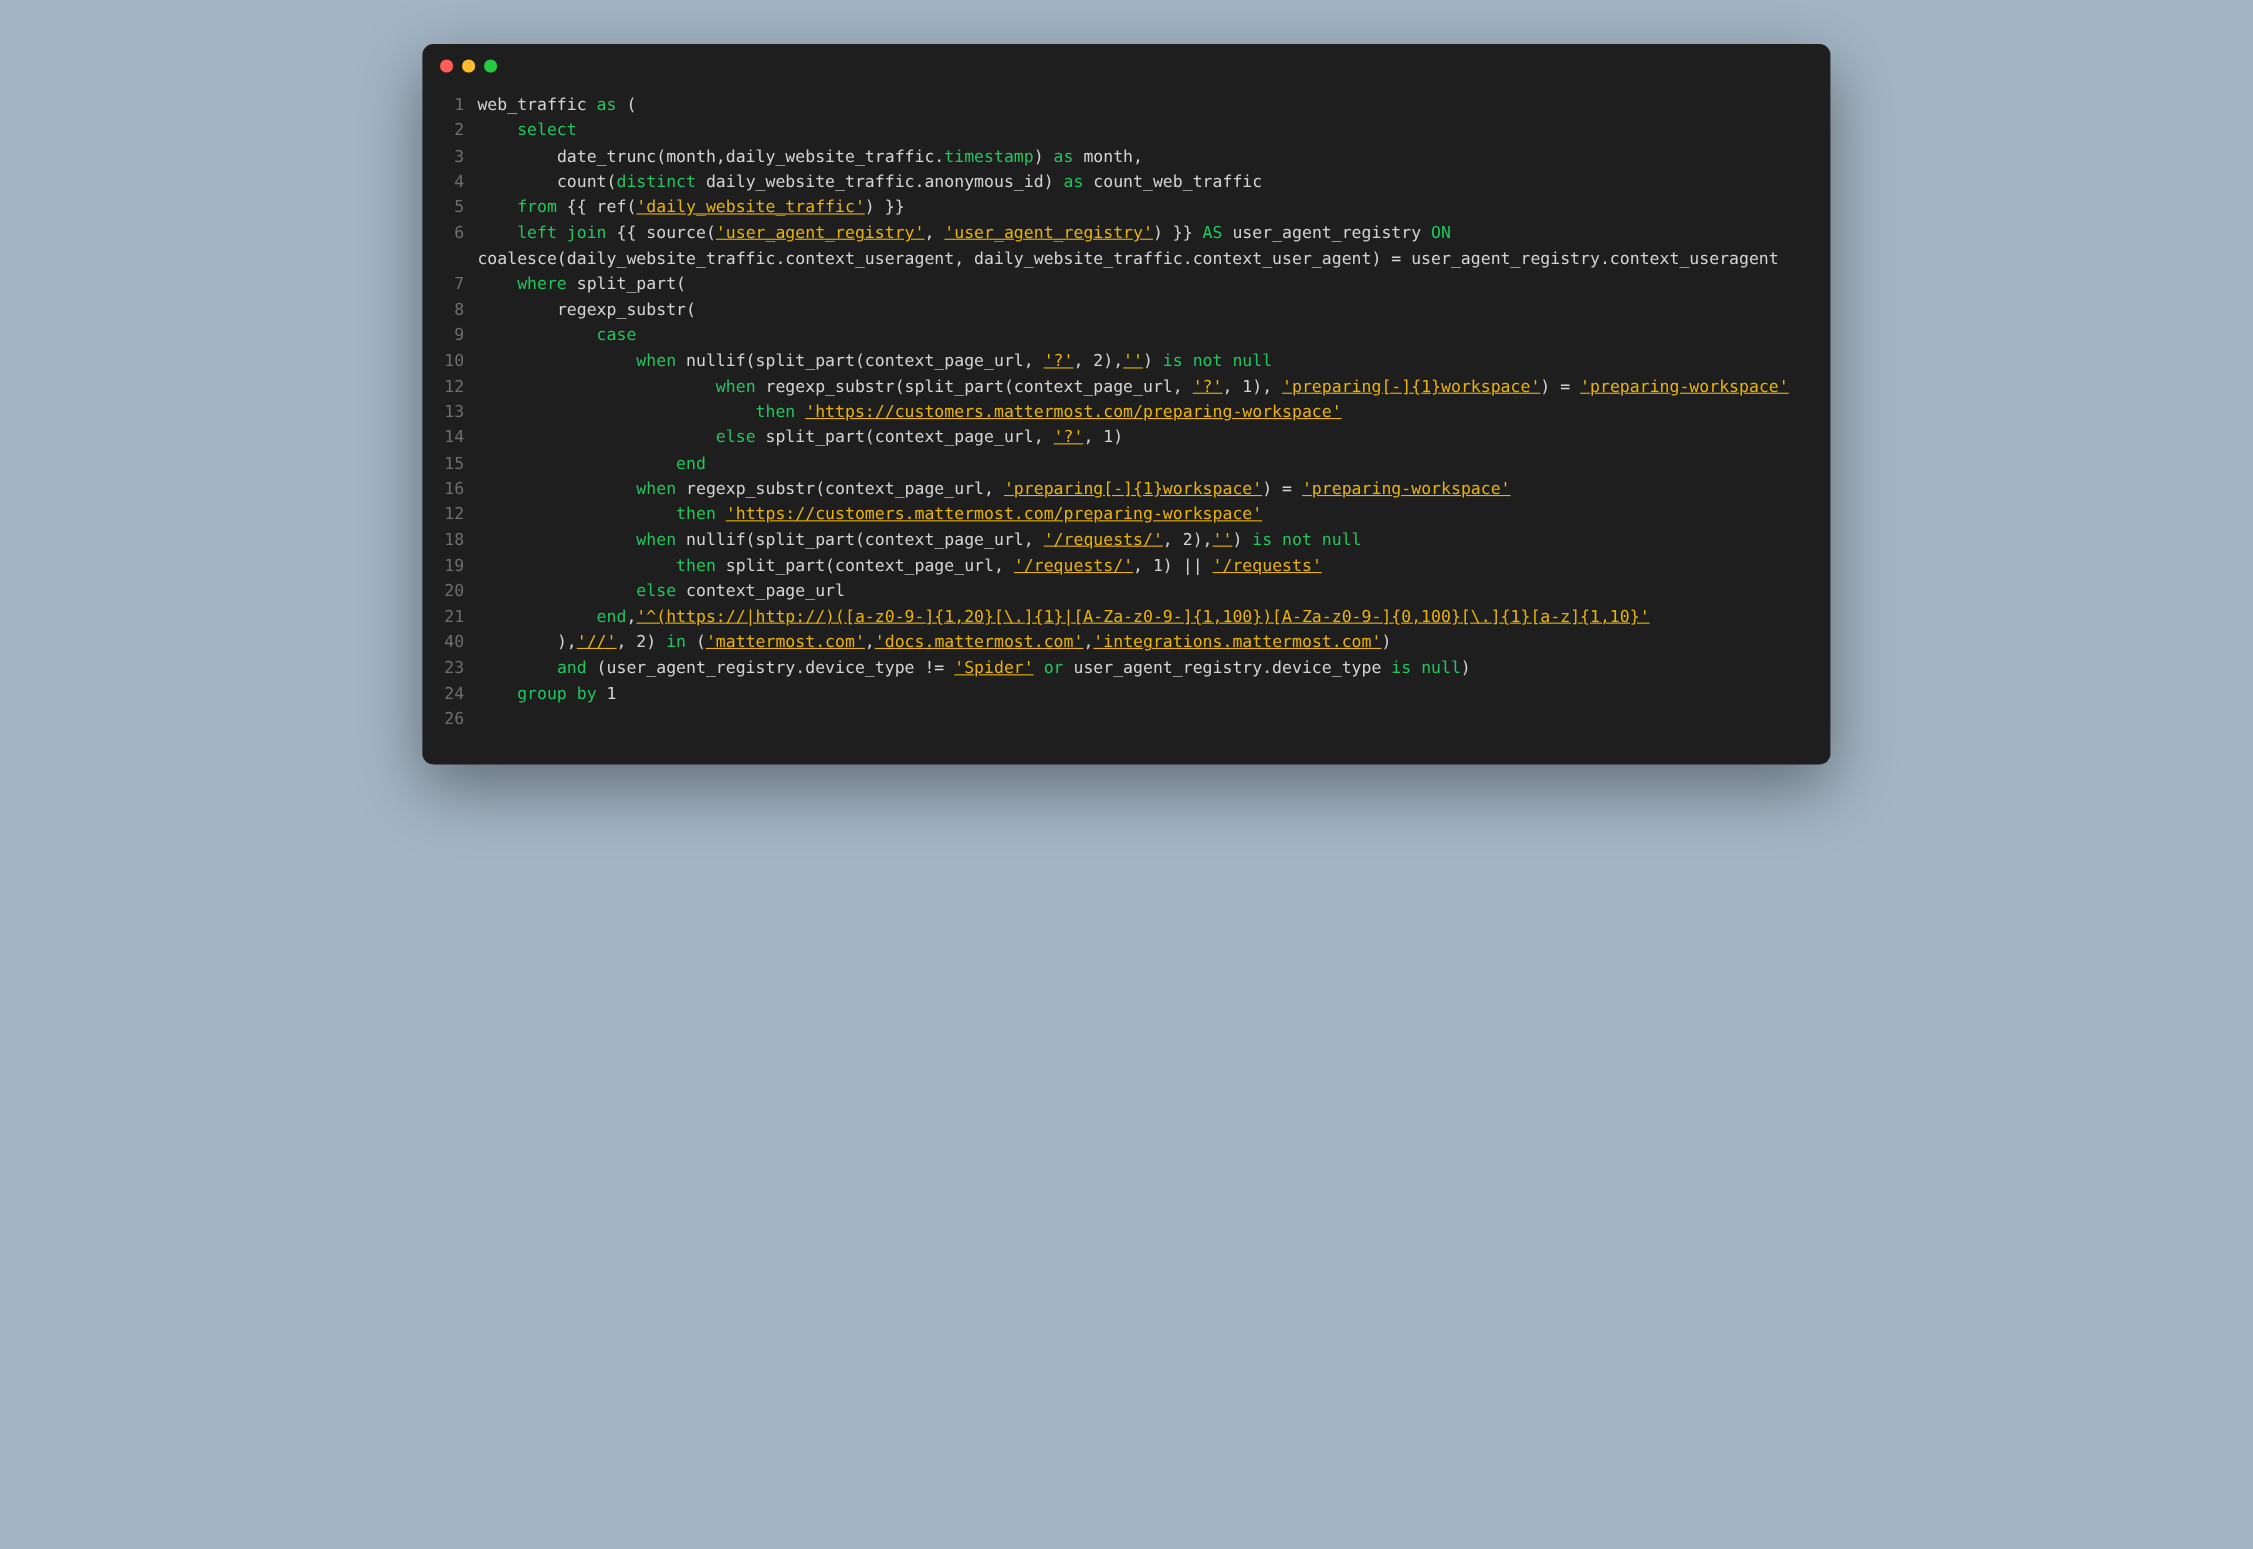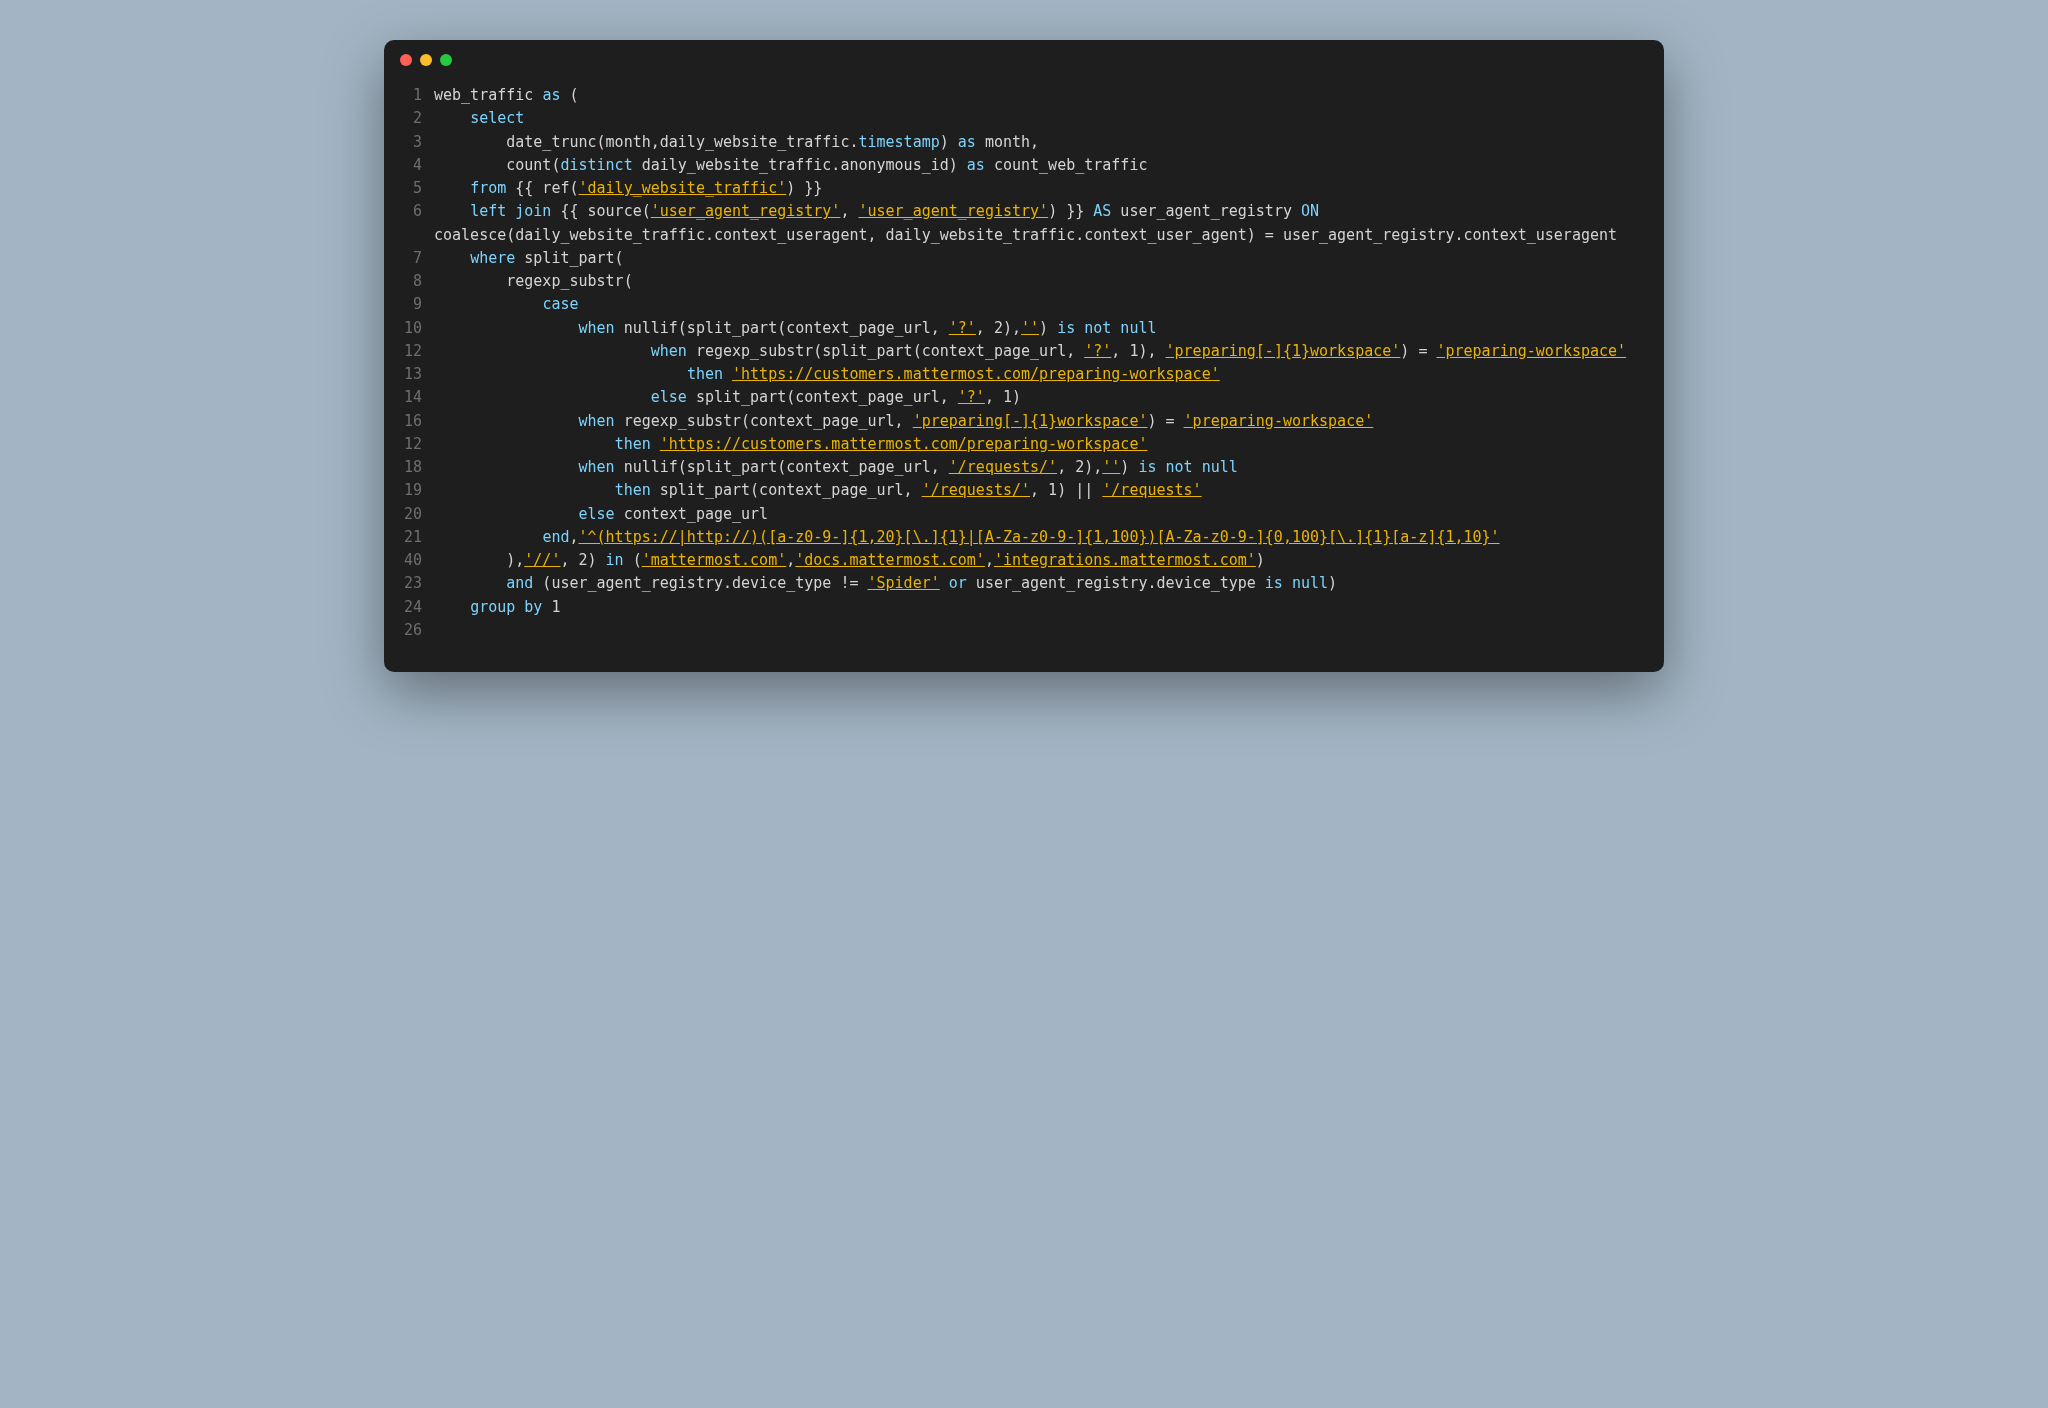--- a/index.html
+++ b/index.html
@@ -51,21 +51,21 @@
       color: #6e6e6e;
       flex-shrink: 0;
       user-select: none;
     }
     .code {
       flex: 1;
       white-space: pre-wrap;
       word-break: break-word;
       padding-right: 20px;
     }
-    .kw { color: #7dd3fc; }
+    .kw { color: #22c55e; }
     .str { color: #eab308; text-decoration: underline; }
   </style>
 </head>
 <body>
 
 <div class="window">
   <div class="titlebar">
     <span class="traffic-light tl-red"></span>
     <span class="traffic-light tl-yellow"></span>
     <span class="traffic-light tl-green"></span>
@@ -77,20 +77,21 @@
       <div class="line"><span class="gutter">4</span><span class="code"><span>        count(</span><span class="kw">distinct</span><span> daily_website_traffic.anonymous_id) </span><span class="kw">as</span><span> count_web_traffic</span></span></div>
       <div class="line"><span class="gutter">5</span><span class="code"><span>    </span><span class="kw">from</span><span> {{ ref(</span><span class="str">'daily_website_traffic'</span><span>) }}</span></span></div>
       <div class="line"><span class="gutter">6</span><span class="code"><span>    </span><span class="kw">left</span><span> </span><span class="kw">join</span><span> {{ source(</span><span class="str">'user_agent_registry'</span><span>, </span><span class="str">'user_agent_registry'</span><span>) }} </span><span class="kw">AS</span><span> user_agent_registry </span><span class="kw">ON</span><span> coalesce(daily_website_traffic.context_useragent, daily_website_traffic.context_user_agent) = user_agent_registry.context_useragent</span></span></div>
       <div class="line"><span class="gutter">7</span><span class="code"><span>    </span><span class="kw">where</span><span> split_part(</span></span></div>
       <div class="line"><span class="gutter">8</span><span class="code"><span>        regexp_substr(</span></span></div>
       <div class="line"><span class="gutter">9</span><span class="code"><span>            </span><span class="kw">case</span></span></div>
       <div class="line"><span class="gutter">10</span><span class="code"><span>                </span><span class="kw">when</span><span> nullif(split_part(context_page_url, </span><span class="str">'?'</span><span>, 2),</span><span class="str">''</span><span>) </span><span class="kw">is</span><span> </span><span class="kw">not</span><span> </span><span class="kw">null</span></span></div>
       <div class="line"><span class="gutter">12</span><span class="code"><span>                        </span><span class="kw">when</span><span> regexp_substr(split_part(context_page_url, </span><span class="str">'?'</span><span>, 1), </span><span class="str">'preparing[-]{1}workspace'</span><span>) = </span><span class="str">'preparing-workspace'</span></span></div>
       <div class="line"><span class="gutter">13</span><span class="code"><span>                            </span><span class="kw">then</span><span> </span><span class="str">'https://customers.mattermost.com/preparing-workspace'</span></span></div>
       <div class="line"><span class="gutter">14</span><span class="code"><span>                        </span><span class="kw">else</span><span> split_part(context_page_url, </span><span class="str">'?'</span><span>, 1)</span></span></div>
+      <div class="line"><span class="gutter">15</span><span class="code"><span>                    </span><span class="kw">end</span></span></div>
       <div class="line"><span class="gutter">16</span><span class="code"><span>                </span><span class="kw">when</span><span> regexp_substr(context_page_url, </span><span class="str">'preparing[-]{1}workspace'</span><span>) = </span><span class="str">'preparing-workspace'</span></span></div>
       <div class="line"><span class="gutter">12</span><span class="code"><span>                    </span><span class="kw">then</span><span> </span><span class="str">'https://customers.mattermost.com/preparing-workspace'</span></span></div>
       <div class="line"><span class="gutter">18</span><span class="code"><span>                </span><span class="kw">when</span><span> nullif(split_part(context_page_url, </span><span class="str">'/requests/'</span><span>, 2),</span><span class="str">''</span><span>) </span><span class="kw">is</span><span> </span><span class="kw">not</span><span> </span><span class="kw">null</span></span></div>
       <div class="line"><span class="gutter">19</span><span class="code"><span>                    </span><span class="kw">then</span><span> split_part(context_page_url, </span><span class="str">'/requests/'</span><span>, 1) || </span><span class="str">'/requests'</span></span></div>
       <div class="line"><span class="gutter">20</span><span class="code"><span>                </span><span class="kw">else</span><span> context_page_url</span></span></div>
       <div class="line"><span class="gutter">21</span><span class="code"><span>            </span><span class="kw">end</span><span>,</span><span class="str">'^(https://|http://)([a-z0-9-]{1,20}[\.]{1}|[A-Za-z0-9-]{1,100})[A-Za-z0-9-]{0,100}[\.]{1}[a-z]{1,10}'</span></span></div>
       <div class="line"><span class="gutter">40</span><span class="code"><span>        ),</span><span class="str">'//'</span><span>, 2) </span><span class="kw">in</span><span> (</span><span class="str">'mattermost.com'</span><span>,</span><span class="str">'docs.mattermost.com'</span><span>,</span><span class="str">'integrations.mattermost.com'</span><span>)</span></span></div>
       <div class="line"><span class="gutter">23</span><span class="code"><span>        </span><span class="kw">and</span><span> (user_agent_registry.device_type != </span><span class="str">'Spider'</span><span> </span><span class="kw">or</span><span> user_agent_registry.device_type </span><span class="kw">is</span><span> </span><span class="kw">null</span><span>)</span></span></div>
       <div class="line"><span class="gutter">24</span><span class="code"><span>    </span><span class="kw">group</span><span> </span><span class="kw">by</span><span> 1</span></span></div>
       <div class="line"><span class="gutter">26</span><span class="code"><span></span></span></div>

